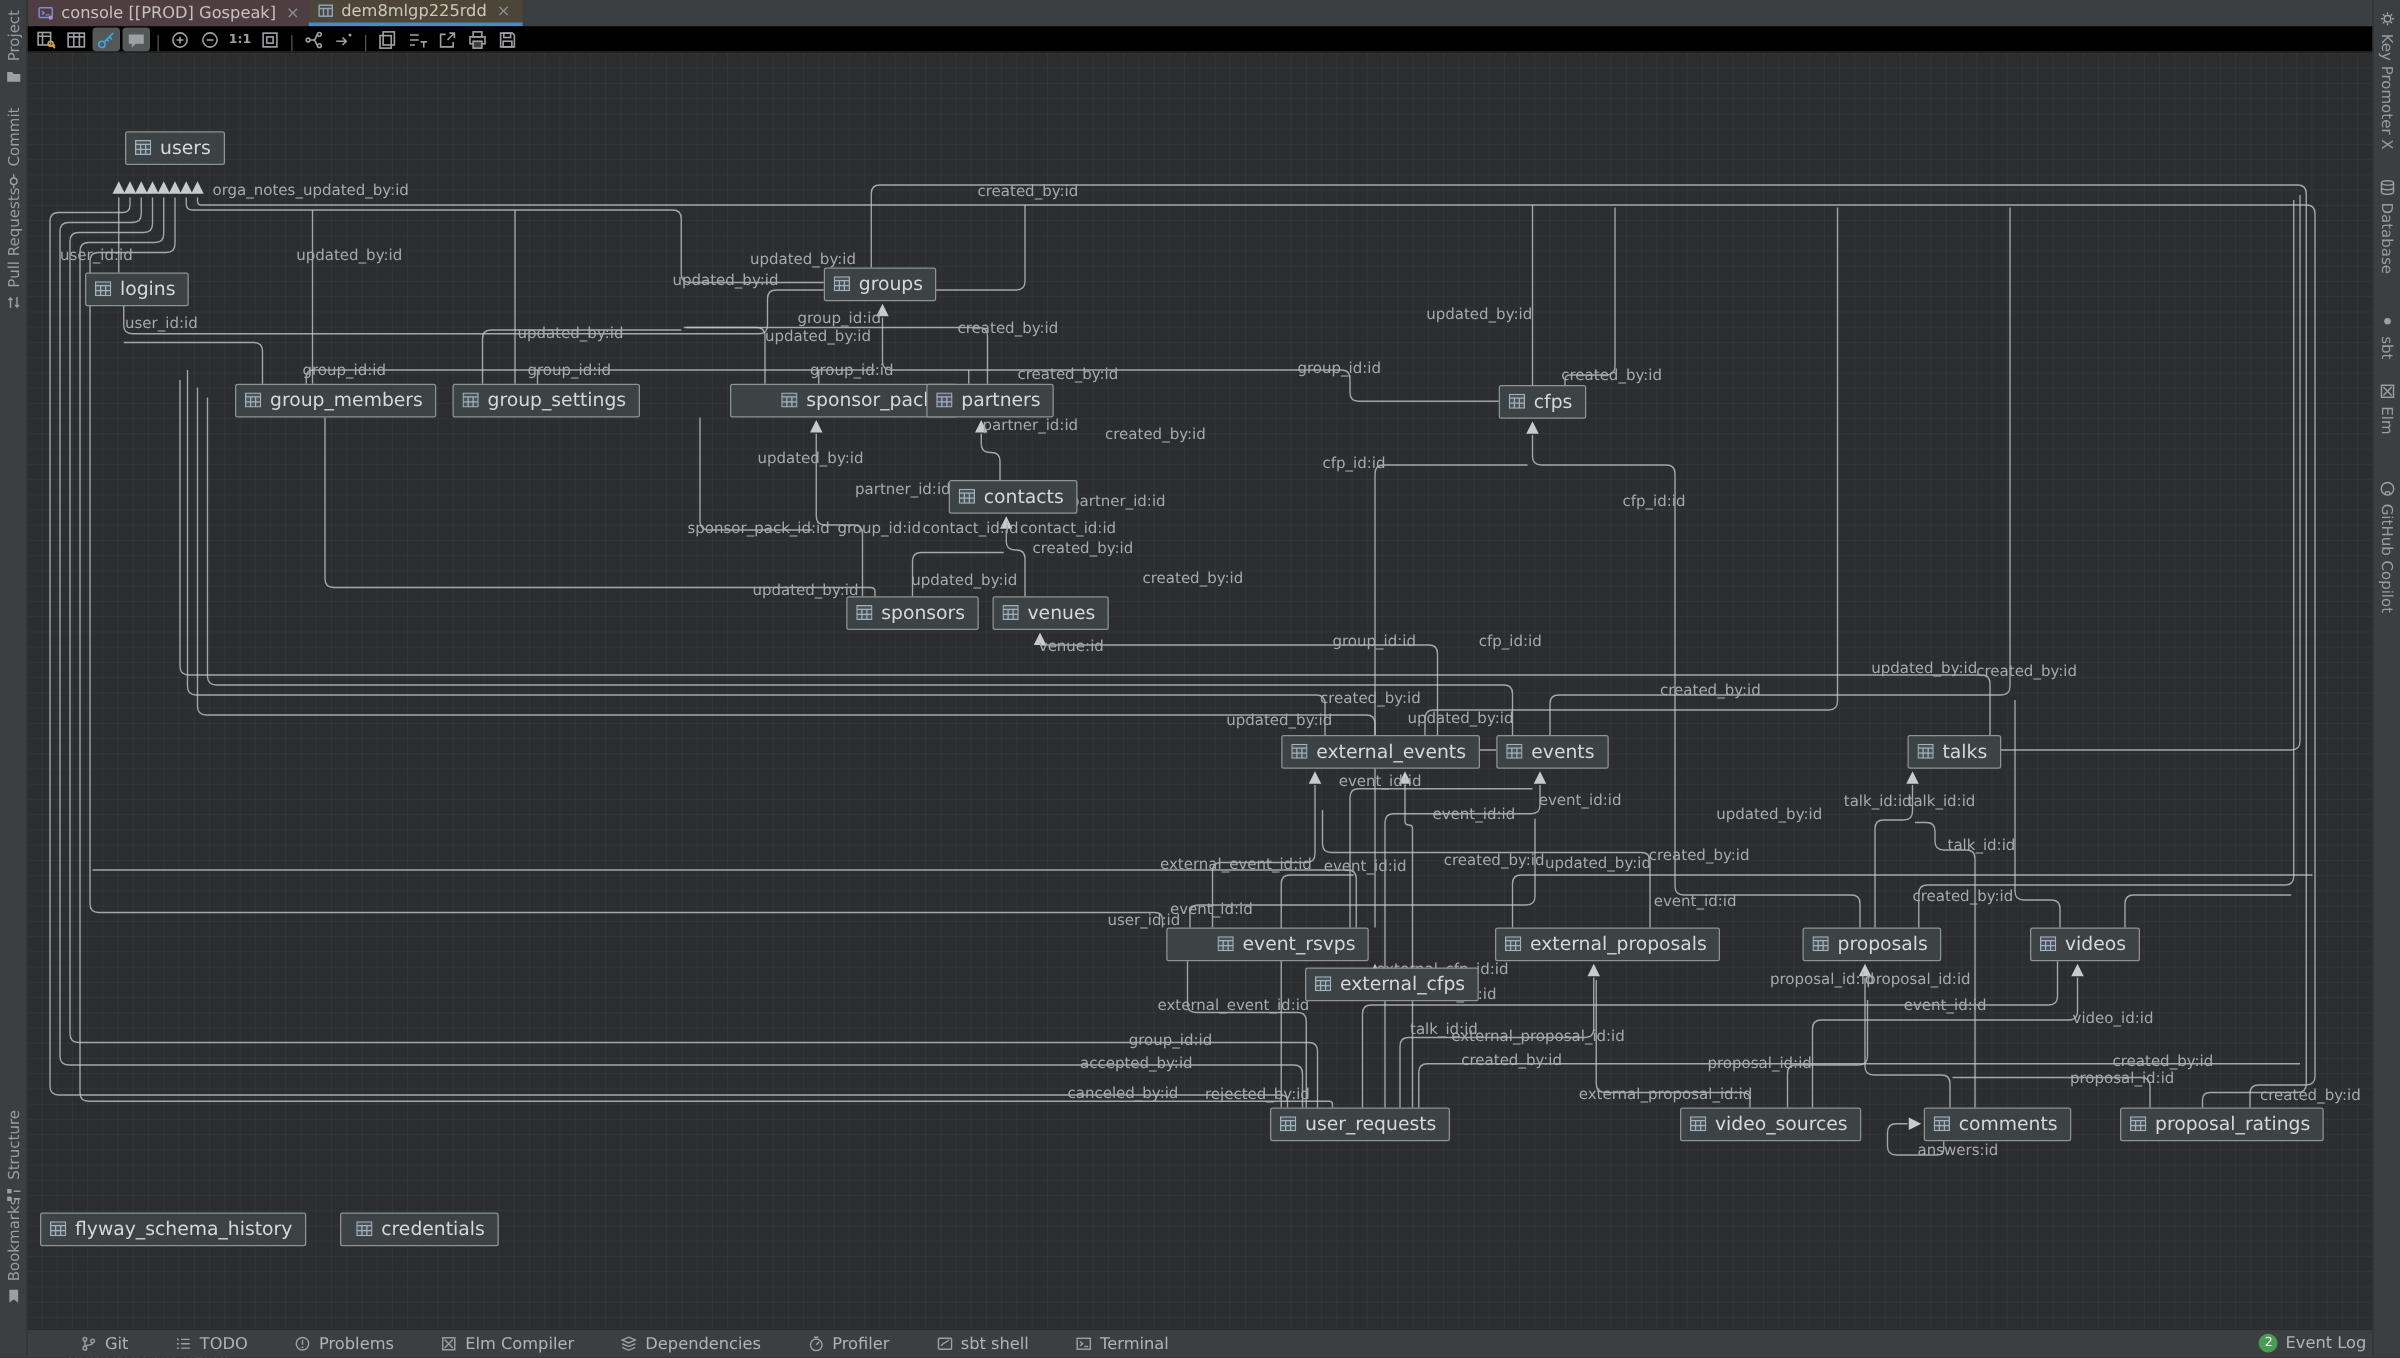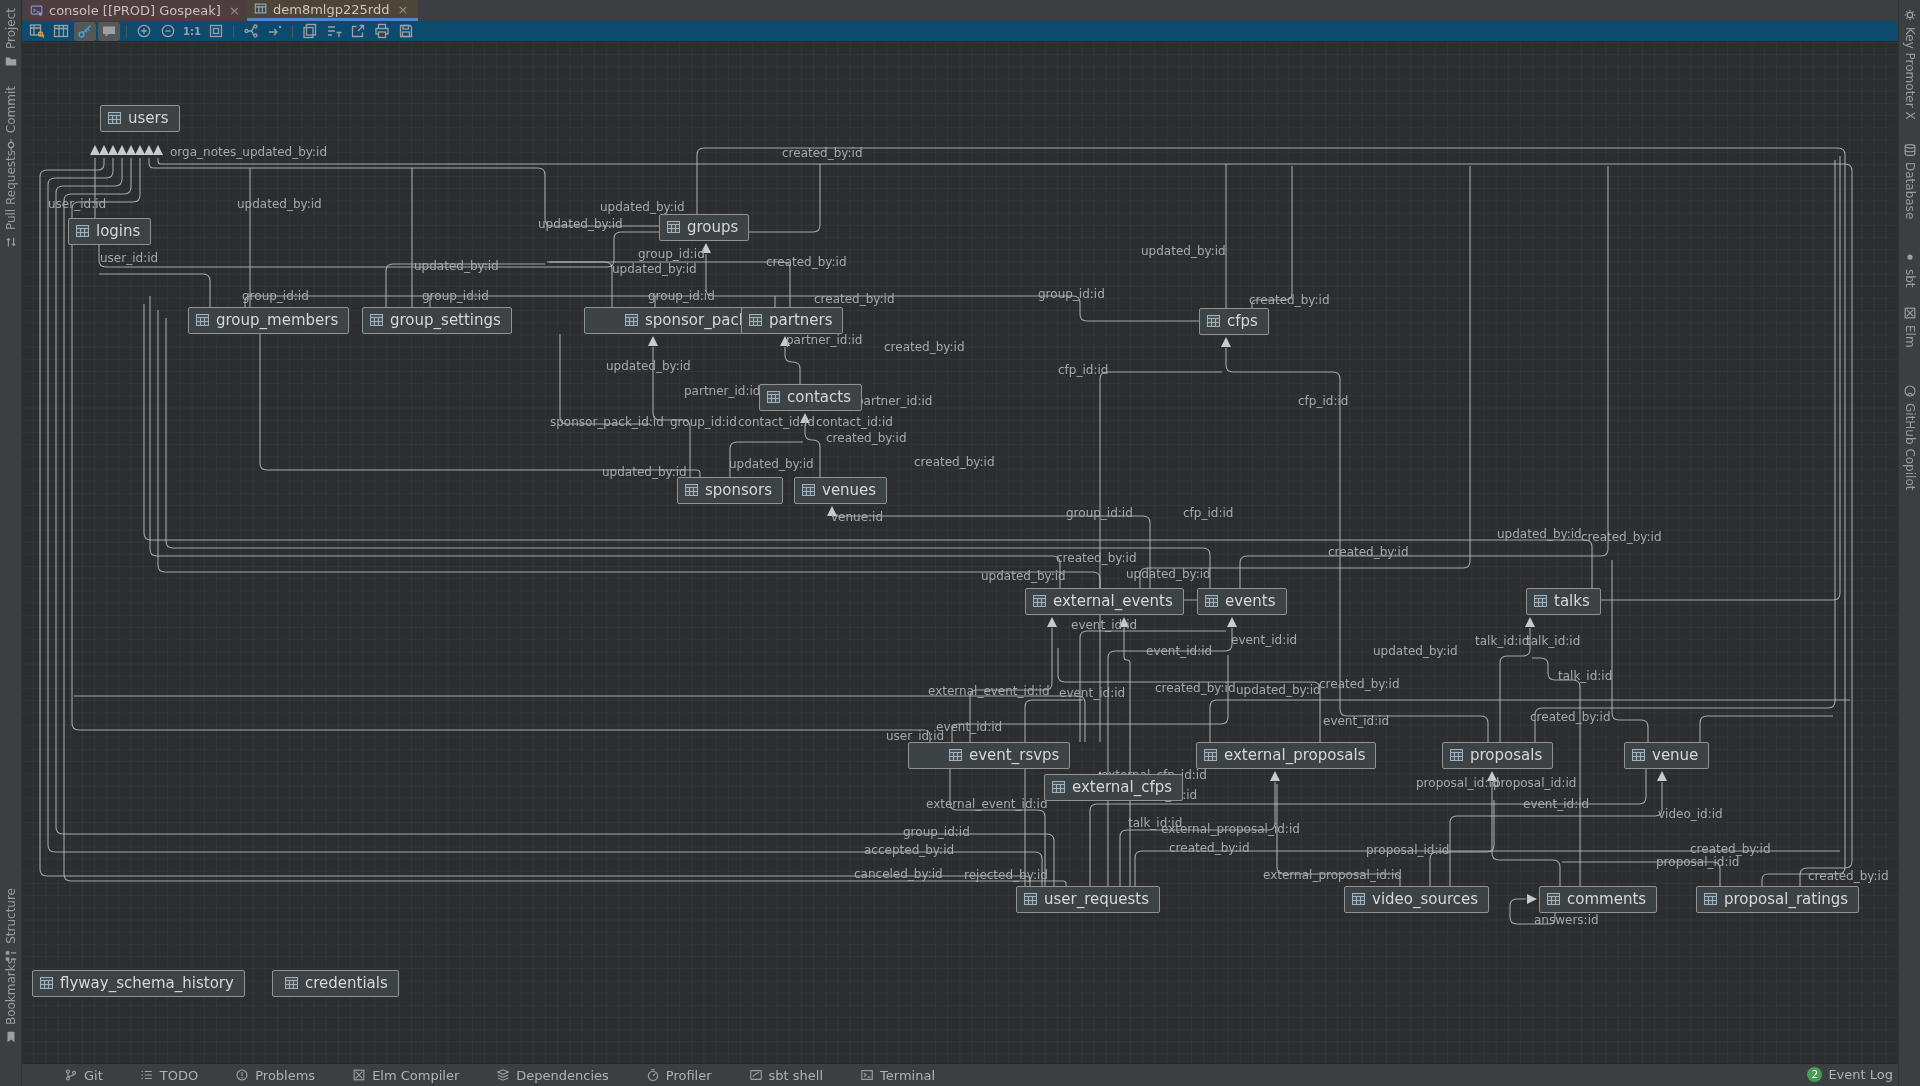--- a/index.html
+++ b/index.html
@@ -19,22 +19,22 @@
   .watermark{position:absolute;left:33px;top:1036px;color:#5d6164;font-size:15px;z-index:3}
   
   .tabbar{position:absolute;left:21px;top:0;width:1878px;height:21px;background:#3c3f41;z-index:9}
   .tab{position:absolute;top:0;height:21px;display:flex;align-items:center;gap:5px;
        padding:0 7px;font-size:13px;box-sizing:border-box;cursor:default}
   .tab .close{color:#8e9193;font-size:13px;margin-left:3px}
   .tab1{left:2px;width:224px;background:#4e3e41;color:#c7c1bd}
   .tab2{left:226px;width:171px;background:#4b4637;color:#cdc8b4;border-bottom:3px solid #4a88c7}
   .kebab{position:absolute;right:6px;top:1px;color:#9a9da0;font-size:14px;letter-spacing:0;z-index:10}
   
-  .toolbar{position:absolute;left:21px;top:21px;width:1878px;height:21px;background:#0c4a6e;
-           border-bottom:1px solid #292929;display:flex;align-items:center;padding-left:4px;
+  .toolbar{position:absolute;left:21px;top:21px;width:1878px;height:21px;background:#000000;
+           border-bottom:1px solid #292929;display:flex;align-items:flex-end;padding-left:4px;
            box-sizing:border-box;z-index:9}
   .tbtn{width:22px;height:19px;display:flex;align-items:center;justify-content:center;
         border-radius:3px;margin:0 1px;color:#9da0a3;font-size:10px;font-weight:bold}
   .tbtn.toggled{background:#545859}
   .tsep{width:1px;height:13px;background:#555;margin:0 5px}
   
   .rail{position:absolute;top:0;width:21px;height:1086px;background:#3c3f41;z-index:11}
   .rail-left{left:0;border-right:1px solid #313131}
   .rail-right{right:0;border-left:1px solid #313131}
   .rail-item{position:absolute;left:0;width:21px;display:flex;flex-direction:column;align-items:center;
@@ -348,21 +348,21 @@
     </div>
     <div class="node" style="left: 1526px; top: 588px;">
       <span class="icn">
         <svg width="13" height="12" viewBox="0 0 13 12" fill="none" stroke="#9fb3bf" stroke-width="1">
           <rect x="0.5" y="0.5" width="12" height="11" fill="#8fa3b0" fill-opacity="0.18"></rect>
           <path d="M0.5 3.5h12M4.5 3.5v8M8.5 3.5v8M0.5 7.5h12"></path>
         </svg>
       </span>
       <span>talks</span>
     </div>
-    <div class="node" style="left: 908px; top: 742px; padding-left: 40px;">
+    <div class="node" style="left: 933px; top: 742px; padding-left: 40px;">
       <span class="icn">
         <svg width="13" height="12" viewBox="0 0 13 12" fill="none" stroke="#9fb3bf" stroke-width="1">
           <rect x="0.5" y="0.5" width="12" height="11" fill="#8fa3b0" fill-opacity="0.18"></rect>
           <path d="M0.5 3.5h12M4.5 3.5v8M8.5 3.5v8M0.5 7.5h12"></path>
         </svg>
       </span>
       <span>event_rsvps</span>
     </div>
     <div class="node" style="left: 1044px; top: 742px; margin-top: 32px;">
       <span class="icn">
@@ -391,21 +391,21 @@
       </span>
       <span>proposals</span>
     </div>
     <div class="node" style="left: 1624px; top: 742px;">
       <span class="icn">
         <svg width="13" height="12" viewBox="0 0 13 12" fill="none" stroke="#9fb3bf" stroke-width="1">
           <rect x="0.5" y="0.5" width="12" height="11" fill="#8fa3b0" fill-opacity="0.18"></rect>
           <path d="M0.5 3.5h12M4.5 3.5v8M8.5 3.5v8M0.5 7.5h12"></path>
         </svg>
       </span>
-      <span>venue</span>
+      <span>videos</span>
     </div>
     <div class="node" style="left: 1016px; top: 886px;">
       <span class="icn">
         <svg width="13" height="12" viewBox="0 0 13 12" fill="none" stroke="#9fb3bf" stroke-width="1">
           <rect x="0.5" y="0.5" width="12" height="11" fill="#8fa3b0" fill-opacity="0.18"></rect>
           <path d="M0.5 3.5h12M4.5 3.5v8M8.5 3.5v8M0.5 7.5h12"></path>
         </svg>
       </span>
       <span>user_requests</span>
     </div>

